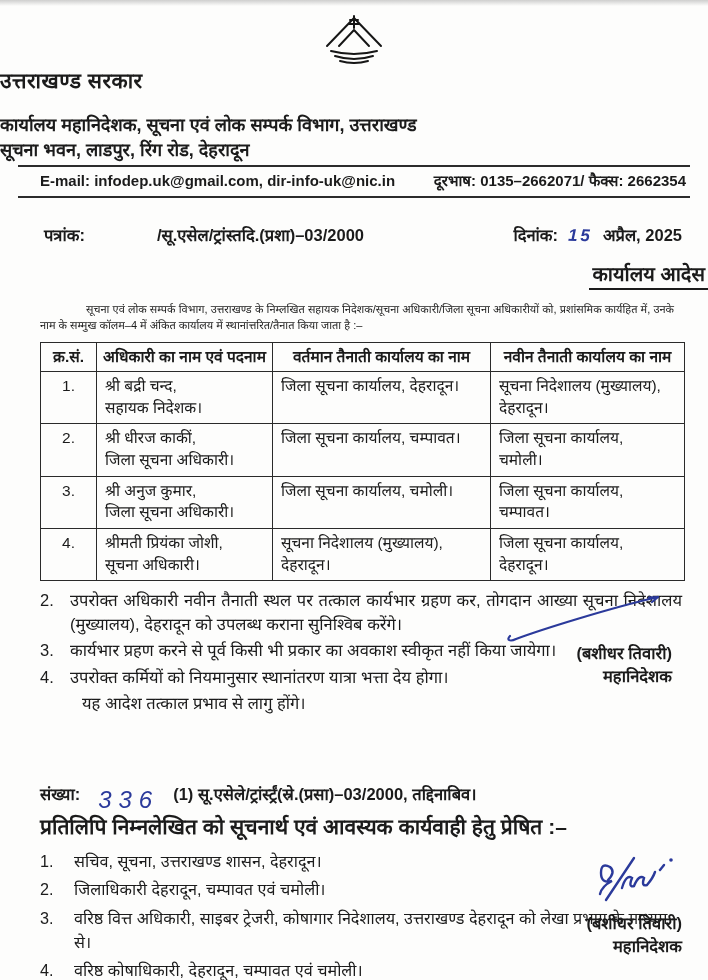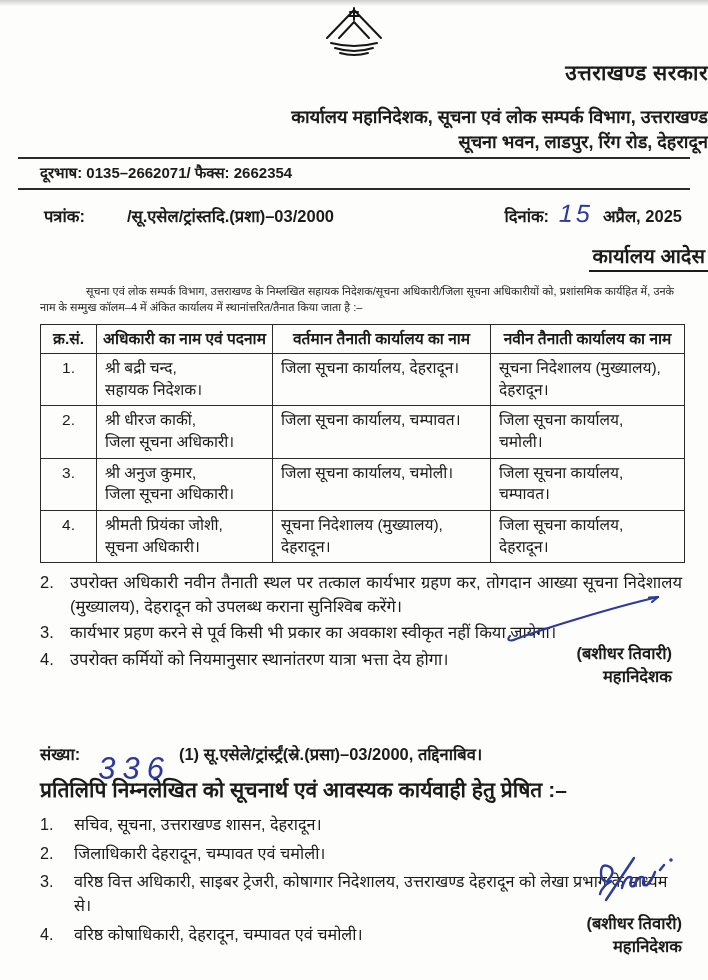--- a/index.html
+++ b/index.html
@@ -8,39 +8,39 @@
   .page {
     position:relative; width:708px; height:980px; margin:0 auto;
     background:#fdfdfc; overflow:hidden;
     box-shadow:0 0 6px rgba(0,0,0,.25);
   }
   .scan-edge {
     position:absolute; top:0; left:0; right:0; height:6px;
     background:linear-gradient(180deg, rgba(120,120,120,.35), rgba(120,120,120,0));
   }
   
-  .header { text-align:right; }
+  .header { text-align:left; padding-top:8px; }
   .emblem { display:block; margin:0 auto; }
   .gov-line   { font-size:21px; font-weight:bold; letter-spacing:.5px; margin-top:2px; }
   .office-line{ font-size:18px; font-weight:bold; margin-top:18px; }
   .addr-line  { font-size:18px; font-weight:bold; margin-top:1px; }
   .rule { border:none; border-top:2px solid #2c2c2c; margin:4px 18px 0 18px; }
   .email-row {
     display:flex; justify-content:space-between; align-items:baseline;
     padding:3px 22px 2px 40px; font-weight:bold; font-size:15px;
   }
   .ref-row {
     display:flex; align-items:baseline;
-    padding:9px 26px 0 44px; font-size:16.5px; font-weight:bold;
+    padding:25px 26px 0 44px; font-size:16.5px; font-weight:bold;gap:30px;
   }
   .ref-no { margin-left:42px; }
   .date-group { margin-left:auto; display:flex; align-items:baseline; gap:10px; }
   .hw { color:#2b3a9b; font-style:italic; }
-  .hw-date { font-size:25px; letter-spacing:3px; transform:rotate(1deg); font-weight:normal; }
-  .hw-number { font-size:31px; letter-spacing:7px; font-weight:normal; margin:0 8px 0 18px; position:relative; top:16px; }
+  .hw-date { font-size:17px; letter-spacing:3px; transform:rotate(1deg); font-weight:bold; }
+  .hw-number { font-size:24px; letter-spacing:7px; font-weight:normal; margin:0 14px 0 18px; position:relative; top:6px; }
   
   .order-title { text-align:right; margin-top:14px;padding-left:28px; }
   .order-title span {
     display:inline-block; font-size:20px; font-weight:bold;
     border-bottom:2px solid #1b1b1b; padding:0 3px 1px;
   }
   .body-par {
     margin:12px 34px 0 40px; font-size:11px; line-height:1.42;
     text-align:justify; text-indent:46px;
   }
@@ -96,20 +96,21 @@
         <path d="M25 53 Q39 57 53 53"></path>
       </g>
     </svg>
     <div class="gov-line">उत्तराखण्ड सरकार</div>
     <div class="office-line">कार्यालय महानिदेशक, सूचना एवं लोक सम्पर्क विभाग, उत्तराखण्ड</div>
     <div class="addr-line">सूचना भवन, लाडपुर, रिंग रोड, देहरादून</div>
   </div>
 
   <hr class="rule">
   <div class="email-row">
+    <span>E-mail: infodep.uk@gmail.com, dir-info-uk@nic.in</span>
     <span>दूरभाष: 0135–2662071/ फैक्स: 2662354</span>
   </div>
   <hr class="rule">
 
   <div class="ref-row">
     <span>पत्रांक:</span>
     <span class="ref-no">/सू.एसेल/ट्रांस्तदि.(प्रशा)–03/2000</span>
     <span class="date-group">
       <span>दिनांक:</span>
       <span class="hw hw-date">15</span>
@@ -180,20 +181,24 @@
       <span class="pnum">2.</span>
       <span class="ptext">उपरोक्त अधिकारी नवीन तैनाती स्थल पर तत्काल कार्यभार ग्रहण कर, तोगदान आख्या सूचना निदेशालय (मुख्यालय), देहरादून को उपलब्ध कराना सुनिश्विब करेंगे।</span>
     </div>
     <div class="point">
       <span class="pnum">3.</span>
       <span class="ptext">कार्यभार प्रहण करने से पूर्व किसी भी प्रकार का अवकाश स्वीकृत नहीं किया जायेगा।</span>
     </div>
     <div class="point">
       <span class="pnum">4.</span>
       <span class="ptext">उपरोक्त कर्मियों को नियमानुसार स्थानांतरण यात्रा भत्ता देय होगा।</span>
+    </div>
+    <div class="point noindent">
+      <span class="pnum"></span>
+      <span class="ptext">यह आदेश तत्काल प्रभाव से लागु होंगे।</span>
     </div>
   </div>
 
   <div class="sig-block sig1">
     <svg width="172" height="56" viewBox="0 0 172 56">
       <g fill="none" stroke="#2b3a9b" stroke-width="2.2" stroke-linecap="round">
         <path d="M10 48 C6 52 10 54 16 51 C40 42 110 20 158 9"></path>
         <path d="M158 9 L149 9.5"></path>
         <path d="M158 9 L152 14"></path>
       </g>

